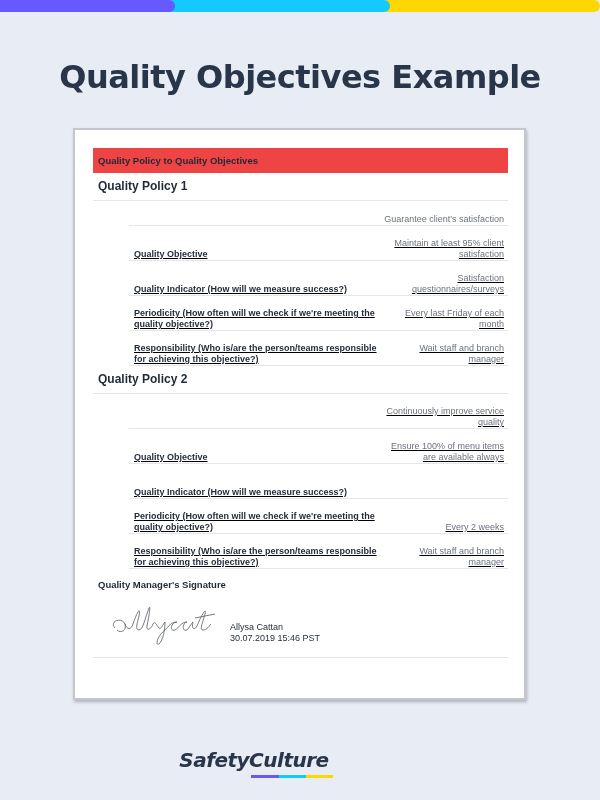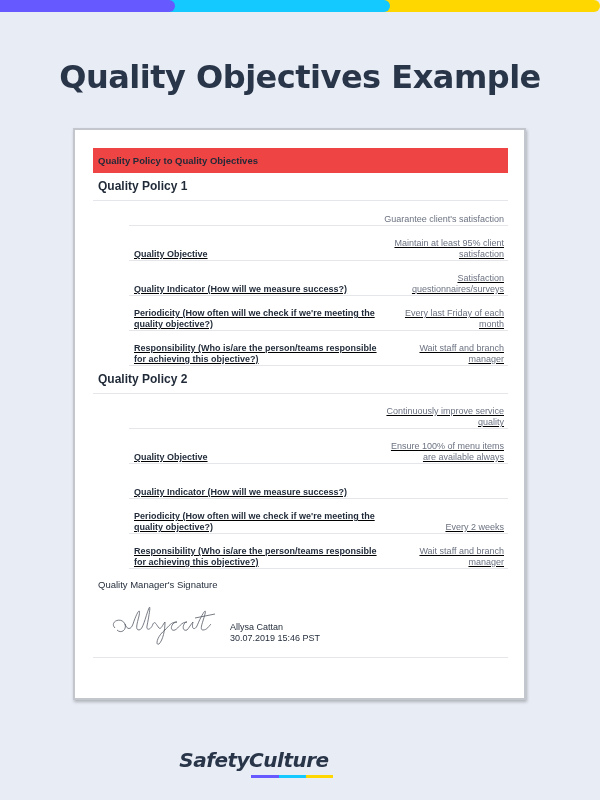--- a/index.html
+++ b/index.html
@@ -44,21 +44,21 @@
   }
   .row {
     display: flex; align-items: flex-end; justify-content: space-between;
     border-bottom: 1px solid #e4e6ea; padding: 0 4px 0 5px; box-sizing: border-box; margin-left: 36px;
   }
   .row .lbl { font-size: 9px; font-weight: bold; color: #1f2937; line-height: 11px; max-width: 255px; }
   .row .val { font-size: 9px; color: #6b7280; text-align: right; line-height: 11px; }
   .row.h24 { height: 25px; }
   .row.h35 { height: 35px; text-decoration: underline; }
 
-  .sig-title { font-size: 9.5px; font-weight: normal; color: #1f2937; padding: 10px 5px 6px 5px; }
+  .sig-title { font-size: 9.5px; font-weight: bold; color: #1f2937; padding: 10px 5px 6px 5px; }
   .sig-wrap { display: flex; align-items: center; padding: 4px 0 12px 10px; border-bottom: 1px solid #e4e6ea; }
   .sig-img { width: 115px; height: 45px; }
   .sig-meta { margin-left: 12px; font-size: 9px; color: #1f2937; line-height: 11px; margin-top: 20px; }
 
   .brand {
     position: absolute; top: 748px; left: 0; width: 508px; text-align: center;
   }
   .brand-text {
     display: inline-block; font-family: "DejaVu Sans", sans-serif; font-weight: bold; font-style: italic;
     font-size: 20px; color: #293548; letter-spacing: -0.5px; position: relative;

